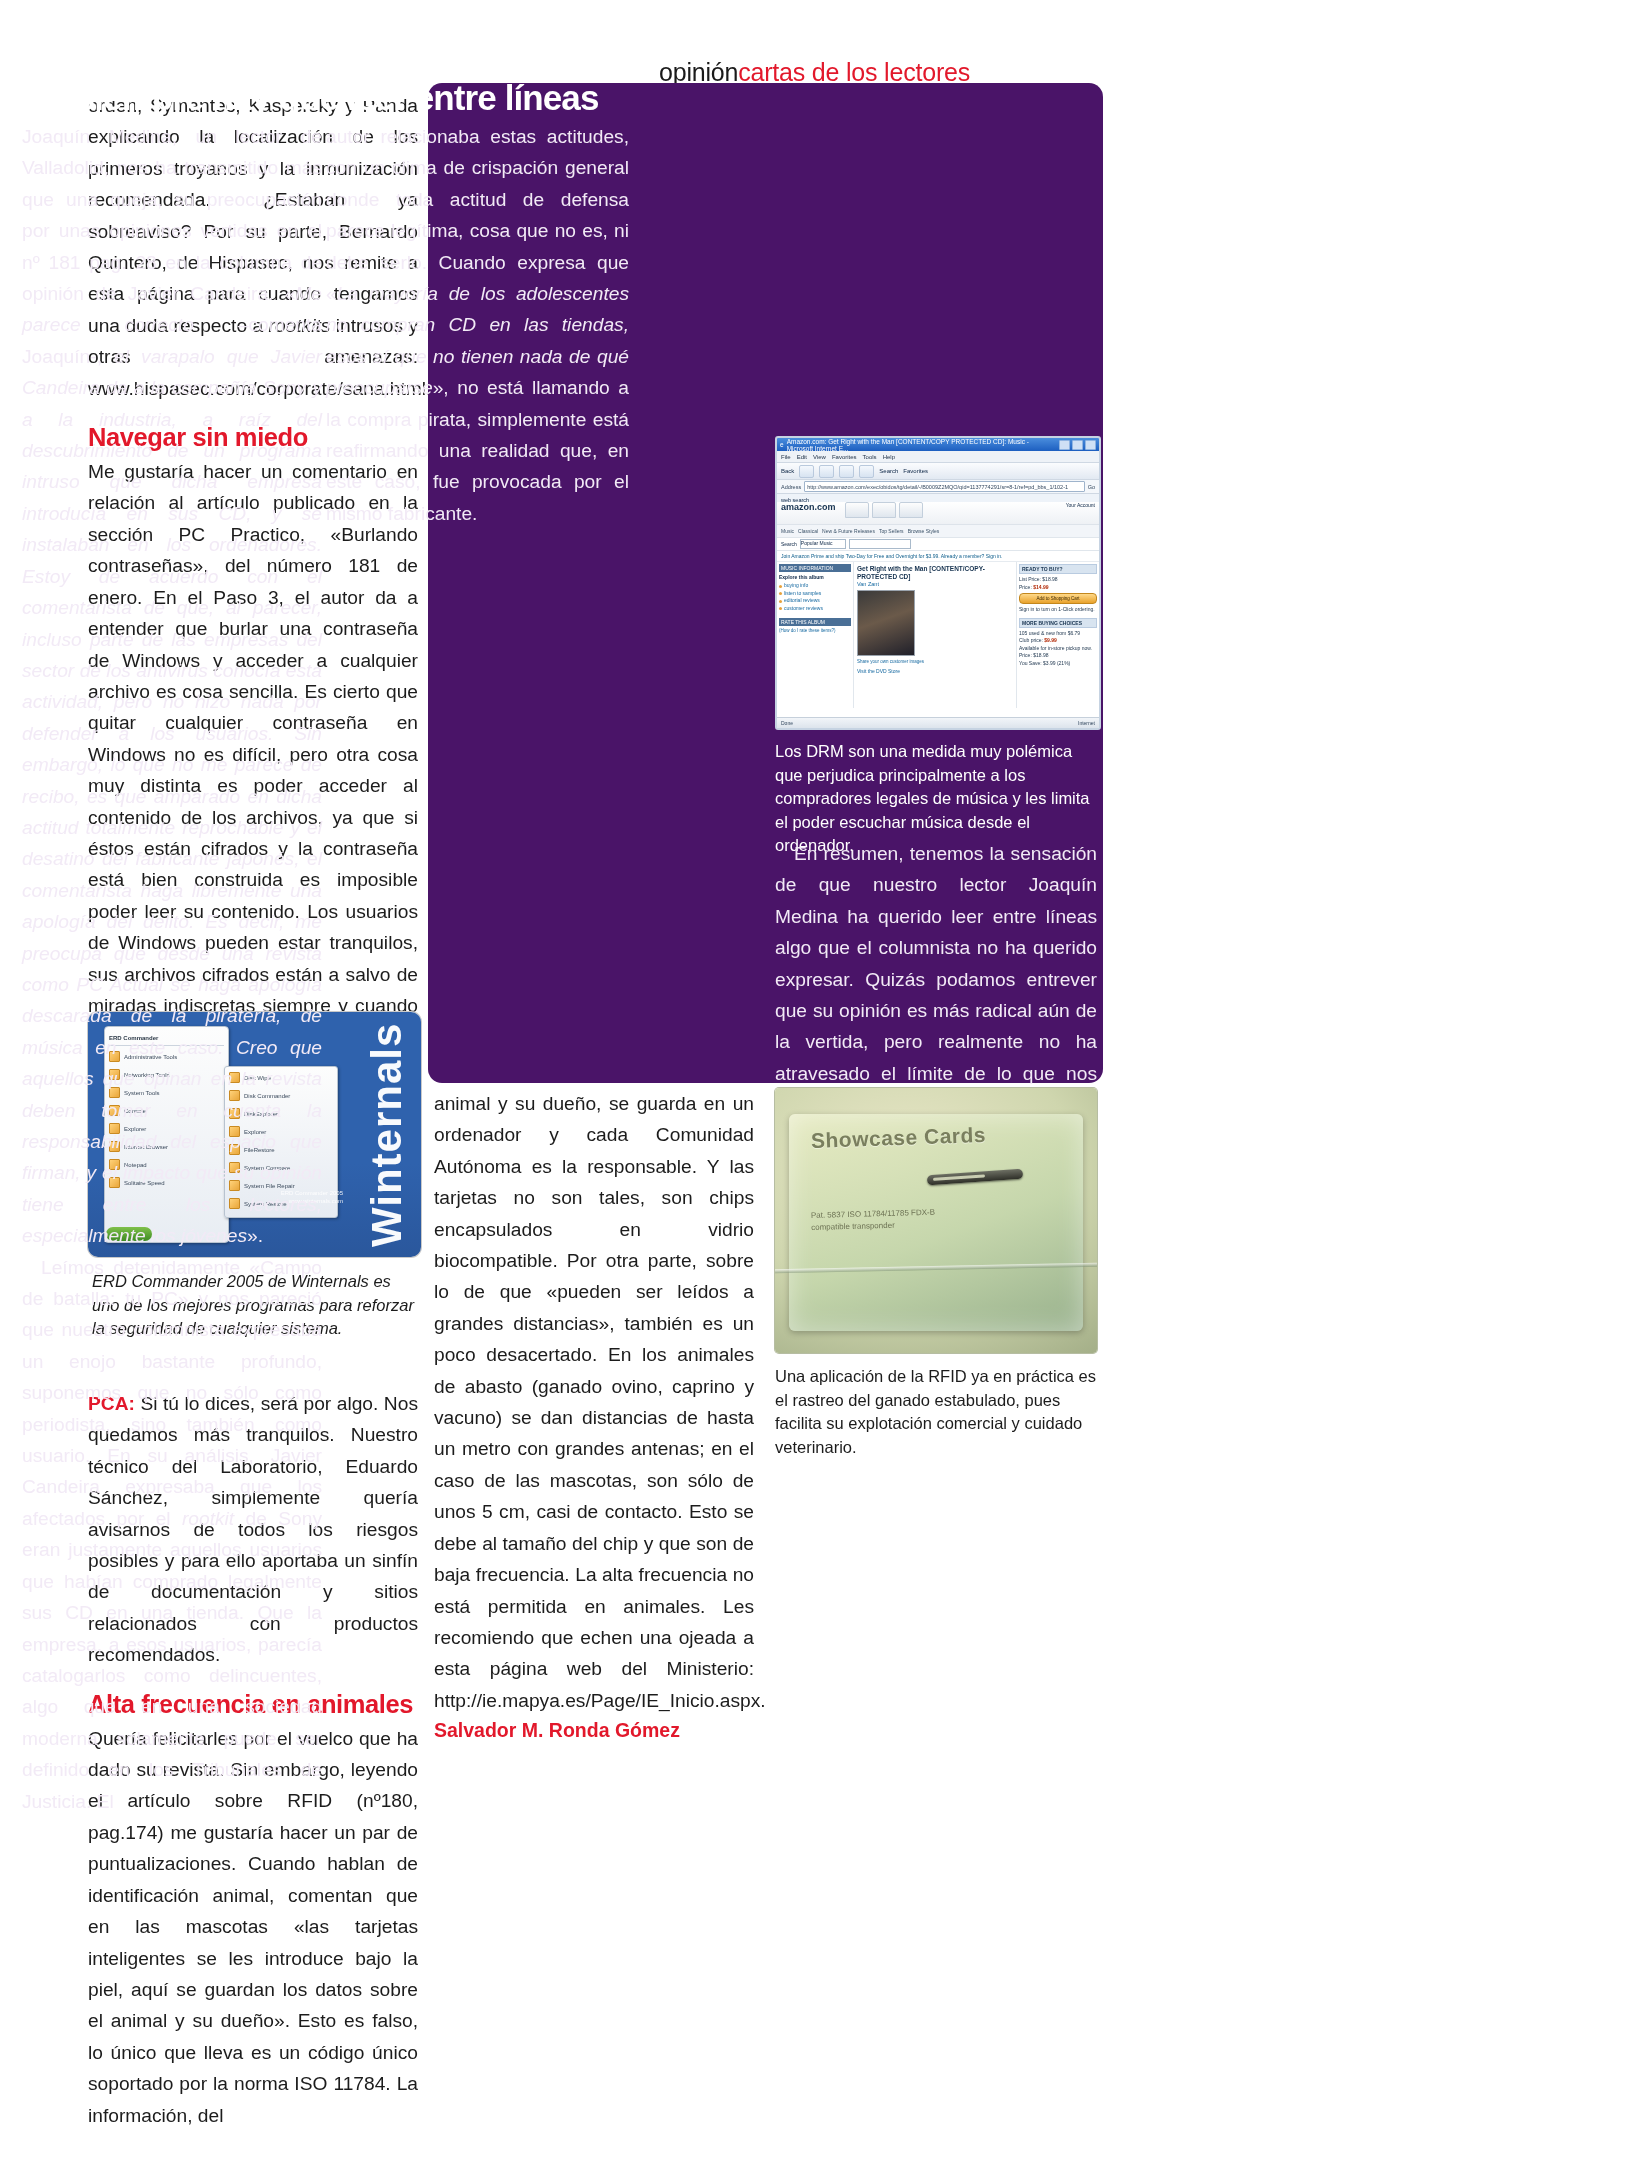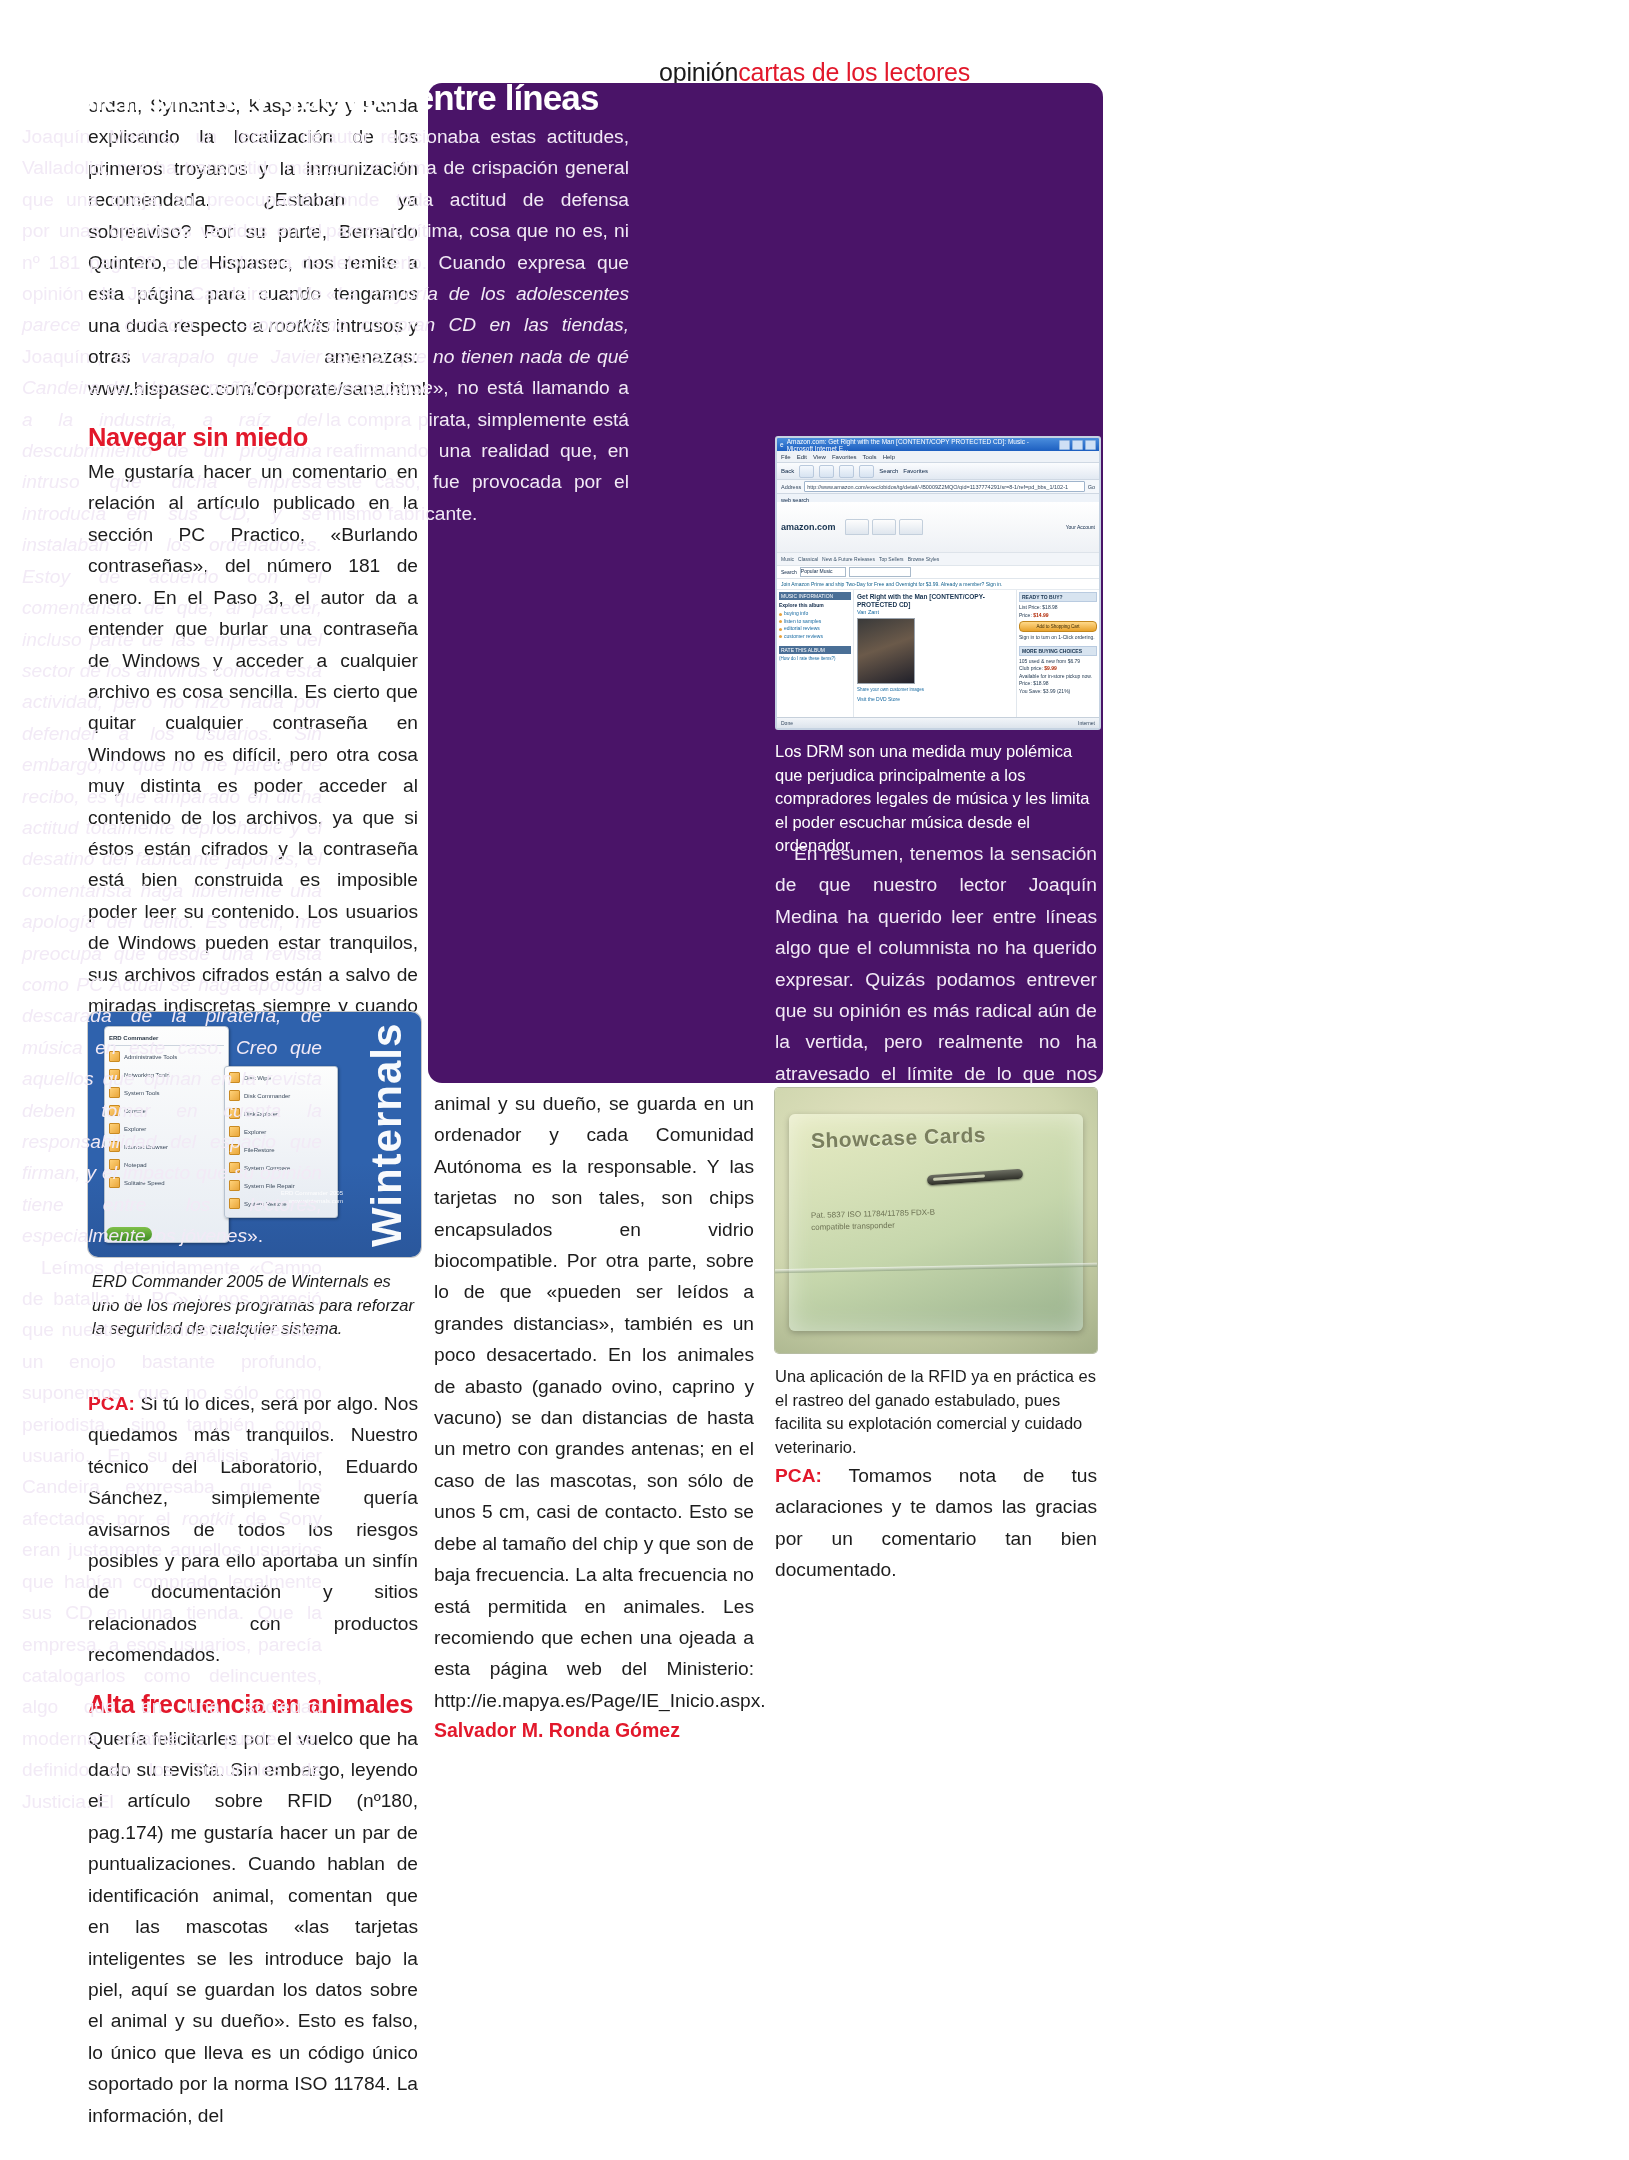--- a/index.html
+++ b/index.html
@@ -278,21 +278,21 @@
     flex:1; height:9px; background:#fff;border:1px solid #9fb4cc;border-radius:1px;
     display:flex;align-items:center;padding-left:2px;overflow:hidden;white-space:nowrap;
   }
   #fig-amazon .az-nav {
     height: 11px; background:#eef3f9;border-bottom:1px solid #cfd8e3;
     display:flex;align-items:center;gap:5px;padding:0 4px;font-size:5.5px;
   }
   #fig-amazon .az-body { position:absolute; left:0; right:0; top:64px; bottom:10px; background:#ffffff;}
   #fig-amazon .az-brand {
     height:22px;background:linear-gradient(180deg,#ffffff,#eef1f5);
-    display:flex;align-items:center;padding:14px 4px;gap:5px;border-bottom:1px solid #dde3ea;
+    display:flex;padding:0 4px;gap:5px;border-bottom:1px solid #dde3ea;
   }
   #fig-amazon .az-brand .logo {font-size:9px;font-weight:bold;color:#16324f;}
   #fig-amazon .az-brand .tabs {display:flex;gap:3px;margin-left:4px;}
   #fig-amazon .az-brand .tabs i {
     display:block;width:22px;height:14px;background:linear-gradient(180deg,#fdfdfd,#dfe6ee);
     border:1px solid #c3cfdc;border-radius:2px 2px 0 0;
   }
   #fig-amazon .az-subnav {
     height:12px;background:#f2f5f9;border-bottom:1px solid #e0e6ec;
     display:flex;align-items:center;gap:4px;padding:0 4px;font-size:5px;color:#3b5268;
@@ -648,18 +648,15 @@
 
   <div id="fig-rfid">
     <div class="card"></div>
     <div class="label-top">Showcase Cards</div>
     <div class="smalltext">Pat. 5837 ISO 11784/11785 FDX-B compatible transponder</div>
     <div class="chip"></div>
     <div class="seam"></div>
   </div>
   <div class="caption" id="cap-rfid">Una aplicación de la RFID ya en práctica es el rastreo del ganado estabulado, pues facilita su explotación comercial y cuidado veterinario.</div>
 
-  <div class="col" id="bot-right">
-    <p><span class="pca-label">PCA:</span><span> Tomamos nota de tus aclaraciones y te damos las gracias por un comentario tan bien documentado.</span></p>
-  </div>
 
 
 </div>
 
 </body></html>

